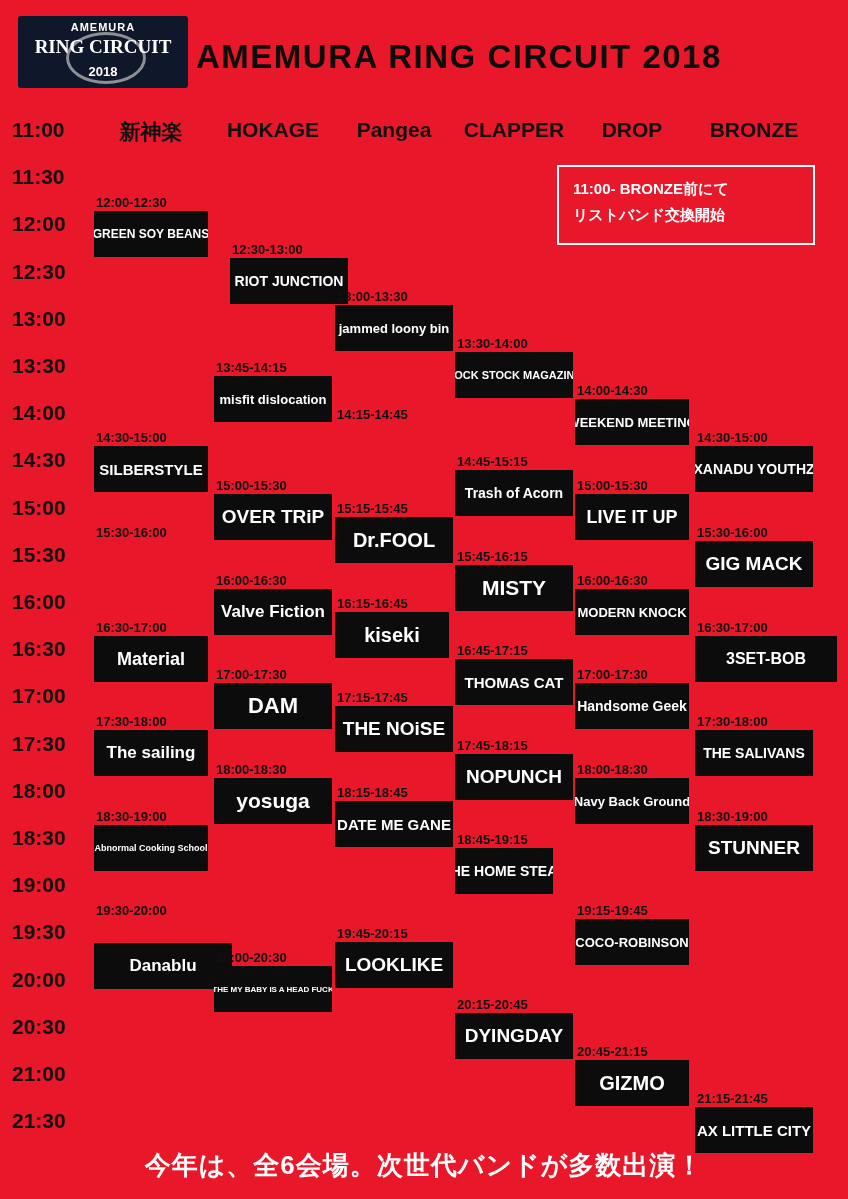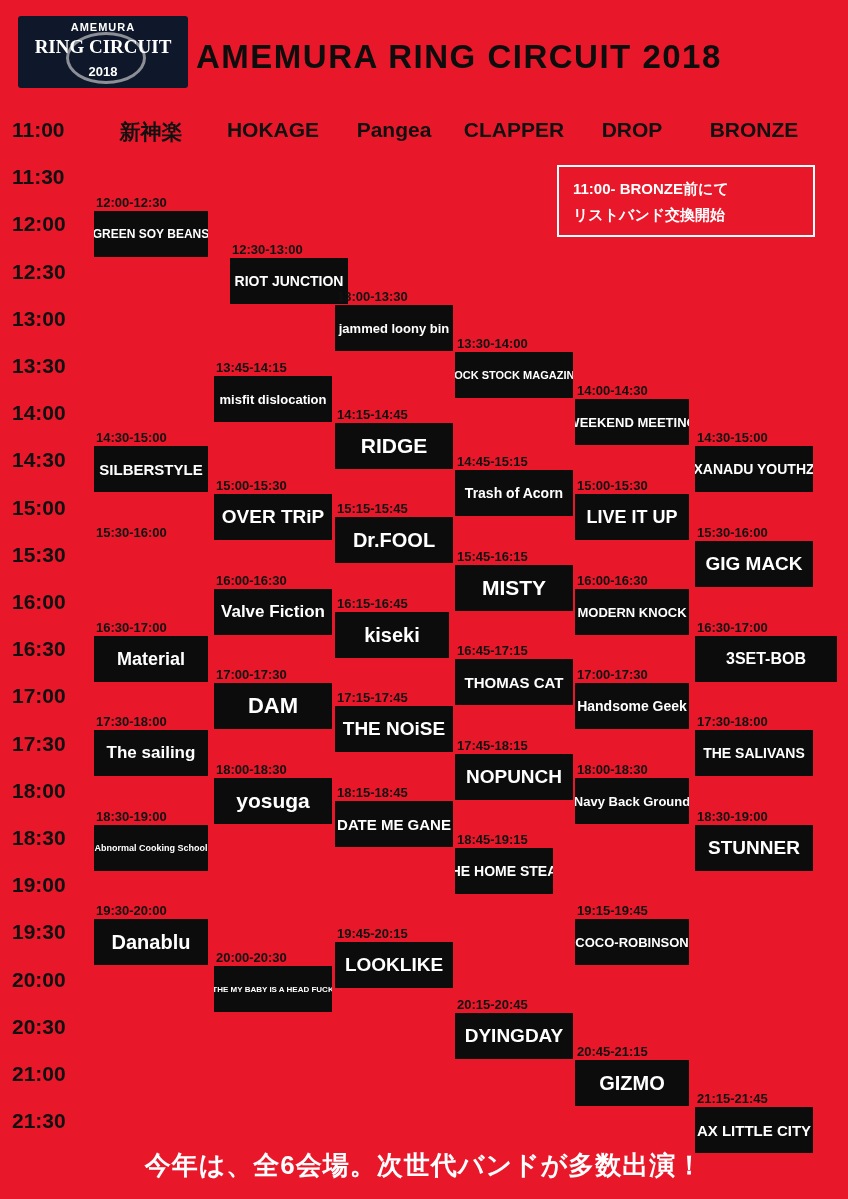--- a/index.html
+++ b/index.html
@@ -118,21 +118,21 @@
     box-sizing: border-box;
     padding: 0 3px;
     overflow: hidden;
     white-space: nowrap;
   }
 
   
   #notice {
     position: absolute;
     left: 557px; top: 165px;
-    width: 258px; height: 72px;
+    width: 258px; height: 80px;
     border: 2px solid #ffffff;
     box-sizing: border-box;
     color: #ffffff;
     font-size: 15px;
     font-weight: bold;
     line-height: 26px;
     padding: 9px 0 0 14px;
   }
 
   
@@ -213,21 +213,21 @@
     <div class="slot" style="left: 94px; top: 714px; width: 114px;">
       <div class="slot-time">17:30-18:00</div>
       <div class="slot-box" style="width: 114px; height: 46px; font-size: 17px;">The sailing</div>
     </div>
     <div class="slot" style="left: 94px; top: 809px; width: 114px;">
       <div class="slot-time">18:30-19:00</div>
       <div class="slot-box" style="width: 114px; height: 46px; font-size: 9px;">Abnormal Cooking School</div>
     </div>
     <div class="slot" style="left: 94px; top: 903px; width: 114px;">
       <div class="slot-time">19:30-20:00</div>
-      <div class="slot-box" style="width: 114px; height: 46px; font-size: 20px;">Danablu</div>
+      <div class="slot-box" style="width: 138px; height: 46px; font-size: 17px; margin-top: 24px;">Danablu</div>
     </div>
     <div class="slot" style="left: 214px; top: 242px; width: 101px; padding-left: 16px;">
       <div class="slot-time">12:30-13:00</div>
       <div class="slot-box" style="width: 118px; height: 46px; font-size: 14px;">RIOT JUNCTION</div>
     </div>
     <div class="slot" style="left: 214px; top: 360px; width: 118px;">
       <div class="slot-time">13:45-14:15</div>
       <div class="slot-box" style="width: 118px; height: 46px; font-size: 13px;">misfit dislocation</div>
     </div>
     <div class="slot" style="left: 214px; top: 478px; width: 118px;">
@@ -249,21 +249,20 @@
     <div class="slot" style="left: 214px; top: 950px; width: 118px;">
       <div class="slot-time">20:00-20:30</div>
       <div class="slot-box" style="width: 118px; height: 46px; font-size: 8px;">THE MY BABY IS A HEAD FUCK</div>
     </div>
     <div class="slot" style="left: 335px; top: 289px; width: 118px;">
       <div class="slot-time">13:00-13:30</div>
       <div class="slot-box" style="width: 118px; height: 46px; font-size: 13px;">jammed loony bin</div>
     </div>
     <div class="slot" style="left: 335px; top: 407px; width: 118px;">
       <div class="slot-time">14:15-14:45</div>
-      <div class="slot-box" style="width: 118px; height: 46px; font-size: 21px;">RIDGE</div>
     </div>
     <div class="slot" style="left: 335px; top: 501px; width: 118px;">
       <div class="slot-time">15:15-15:45</div>
       <div class="slot-box" style="width: 118px; height: 46px; font-size: 20px;">Dr.FOOL</div>
     </div>
     <div class="slot" style="left: 335px; top: 596px; width: 118px;">
       <div class="slot-time">16:15-16:45</div>
       <div class="slot-box" style="width: 114px; height: 46px; font-size: 20px;">kiseki</div>
     </div>
     <div class="slot" style="left: 335px; top: 690px; width: 118px;">

